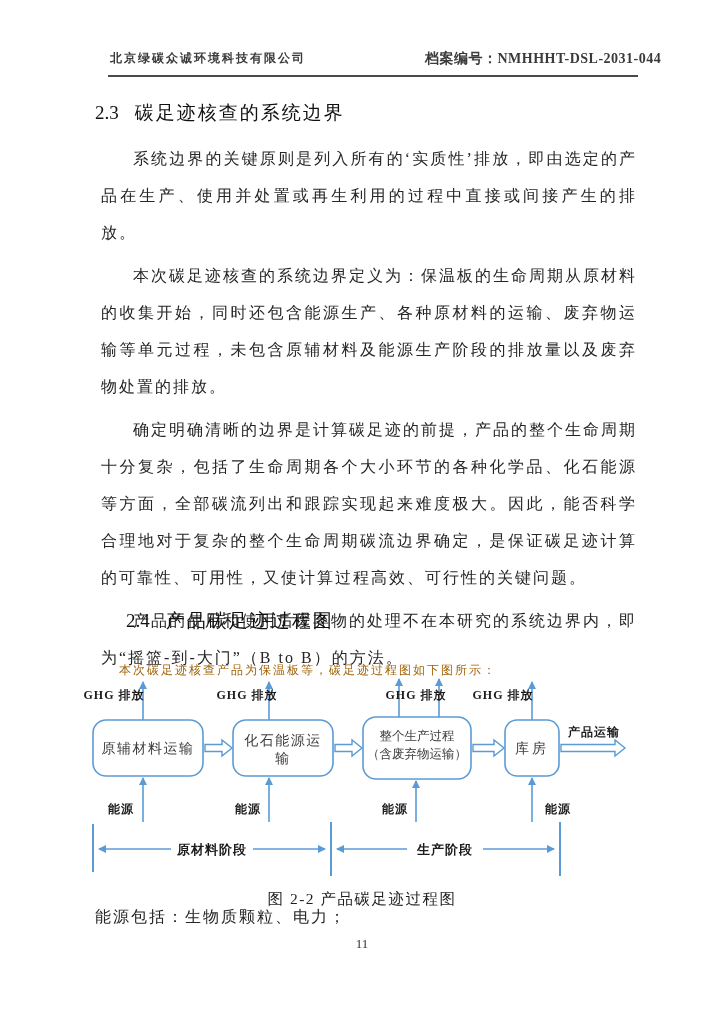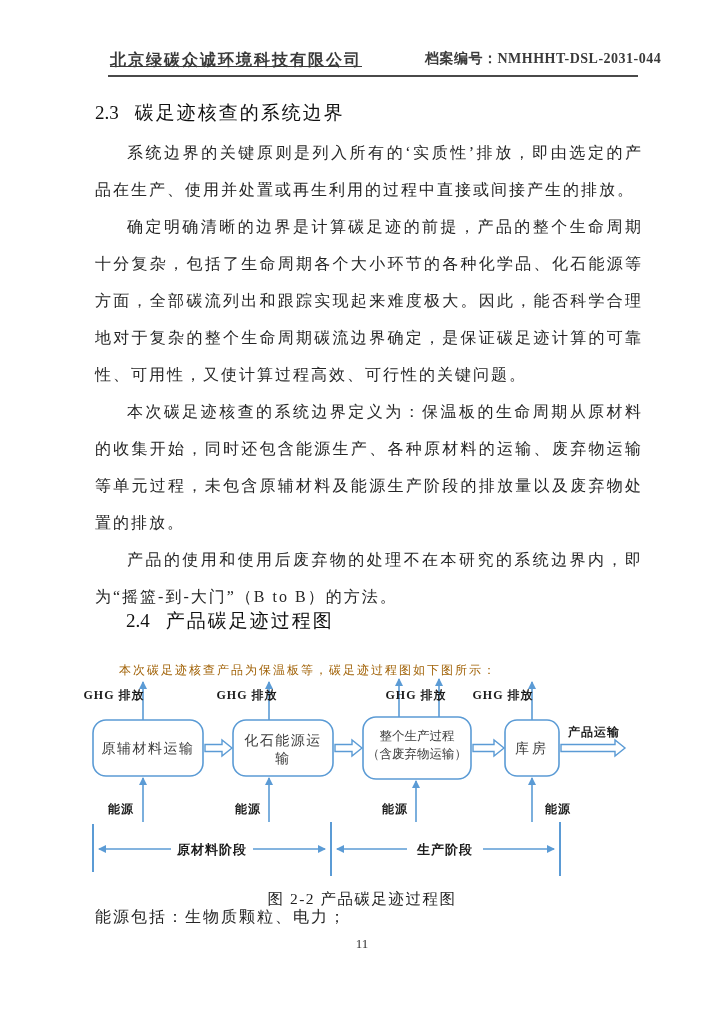--- a/index.html
+++ b/index.html
@@ -4,21 +4,21 @@
 <style>
   html,body { margin:0; padding:0; background:#ffffff; }
   .page {
     position:relative; width:724px; height:1024px; background:#ffffff;
     font-family:"Liberation Serif","DejaVu Serif",serif; color:#262626;
     overflow:hidden;
   }
   
   .hdr-company {
     position:absolute; left:110px; top:50px;
-    font-size:16px; font-weight:bold; letter-spacing:2px; color:#3a3a3a;text-decoration:underline;
+    font-size:12px; font-weight:bold; letter-spacing:2px; color:#3a3a3a;
   }
   .hdr-doc {
     position:absolute; top:50px; left:425px;
     font-size:14px; font-weight:bold; color:#3a3a3a; letter-spacing:0.5px;
   }
   .hdr-rule {
     position:absolute; left:108px; top:75px; width:530px; height:2px;
     background:#4a4a4a;
   }
   
@@ -28,21 +28,21 @@
   }
   .sec-head .num { letter-spacing:0; margin-right:16px; }
   .sec-head.s23 { top:100px; }
   .sec-head.s24 { top:608px;margin-left:31px; }
   
   .bodytext {
     position:absolute; left:95px; top:134px; width:548px;
     font-size:16px; line-height:37px; letter-spacing:2px;
     text-align:justify; color:#262626;
   }
-  .bodytext p { margin:0; text-indent:2em; }
+  .bodytext p { margin:6px; text-indent:2em; }
   .intro {
     position:absolute; left:95px; top:652px; width:548px;
     font-size:12px; line-height:37px; letter-spacing:2px; color:#a16207;
   }
   .intro p { margin:0; text-indent:2em; }
   
   .diagram { position:absolute; left:83px; top:672px; }
   .dlabel  { font-weight:bold; font-size:12px; fill:#1c1c1c; letter-spacing:1px; }
   .boxlabel    { fill:#3d3d3d; font-size:14px; letter-spacing:1.5px; }
   .boxlabel-sm { fill:#3d3d3d; font-size:12.5px; letter-spacing:0px; }
@@ -68,22 +68,22 @@
   <div class="hdr-company">北京绿碳众诚环境科技有限公司</div>
   <div class="hdr-doc"><span>档案编号：</span><span>NMHHHT-DSL-2031-044</span></div>
   <div class="hdr-rule"></div>
 
   <div class="sec-head s23">
     <span class="num">2.3</span><span>碳足迹核查的系统边界</span>
   </div>
 
   <div class="bodytext">
     <p>系统边界的关键原则是列入所有的‘实质性’排放，即由选定的产品在生产、使用并处置或再生利用的过程中直接或间接产生的排放。</p>
+    <p>本次碳足迹核查的系统边界定义为：保温板的生命周期从原材料的收集开始，同时还包含能源生产、各种原材料的运输、废弃物运输等单元过程，未包含原辅材料及能源生产阶段的排放量以及废弃物处置的排放。</p>
     <p>确定明确清晰的边界是计算碳足迹的前提，产品的整个生命周期十分复杂，包括了生命周期各个大小环节的各种化学品、化石能源等方面，全部碳流列出和跟踪实现起来难度极大。因此，能否科学合理地对于复杂的整个生命周期碳流边界确定，是保证碳足迹计算的可靠性、可用性，又使计算过程高效、可行性的关键问题。</p>
-    <p>本次碳足迹核查的系统边界定义为：保温板的生命周期从原材料的收集开始，同时还包含能源生产、各种原材料的运输、废弃物运输等单元过程，未包含原辅材料及能源生产阶段的排放量以及废弃物处置的排放。</p>
     <p>产品的使用和使用后废弃物的处理不在本研究的系统边界内，即为“摇篮-到-大门”（B to B）的方法。</p>
   </div>
 
   <div class="sec-head s24">
     <span class="num">2.4</span><span>产品碳足迹过程图</span>
   </div>
 
   <div class="intro">
     <p>本次碳足迹核查产品为保温板等，碳足迹过程图如下图所示：</p>
   </div>

